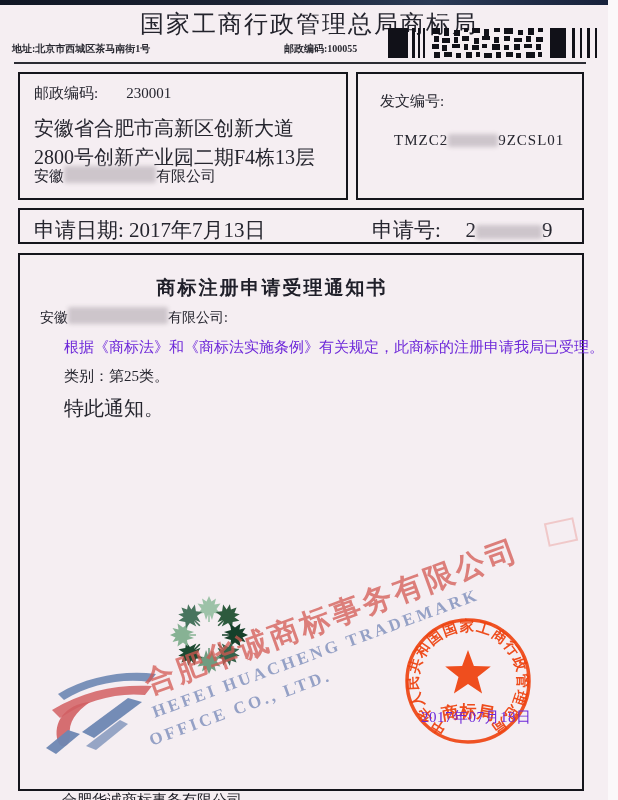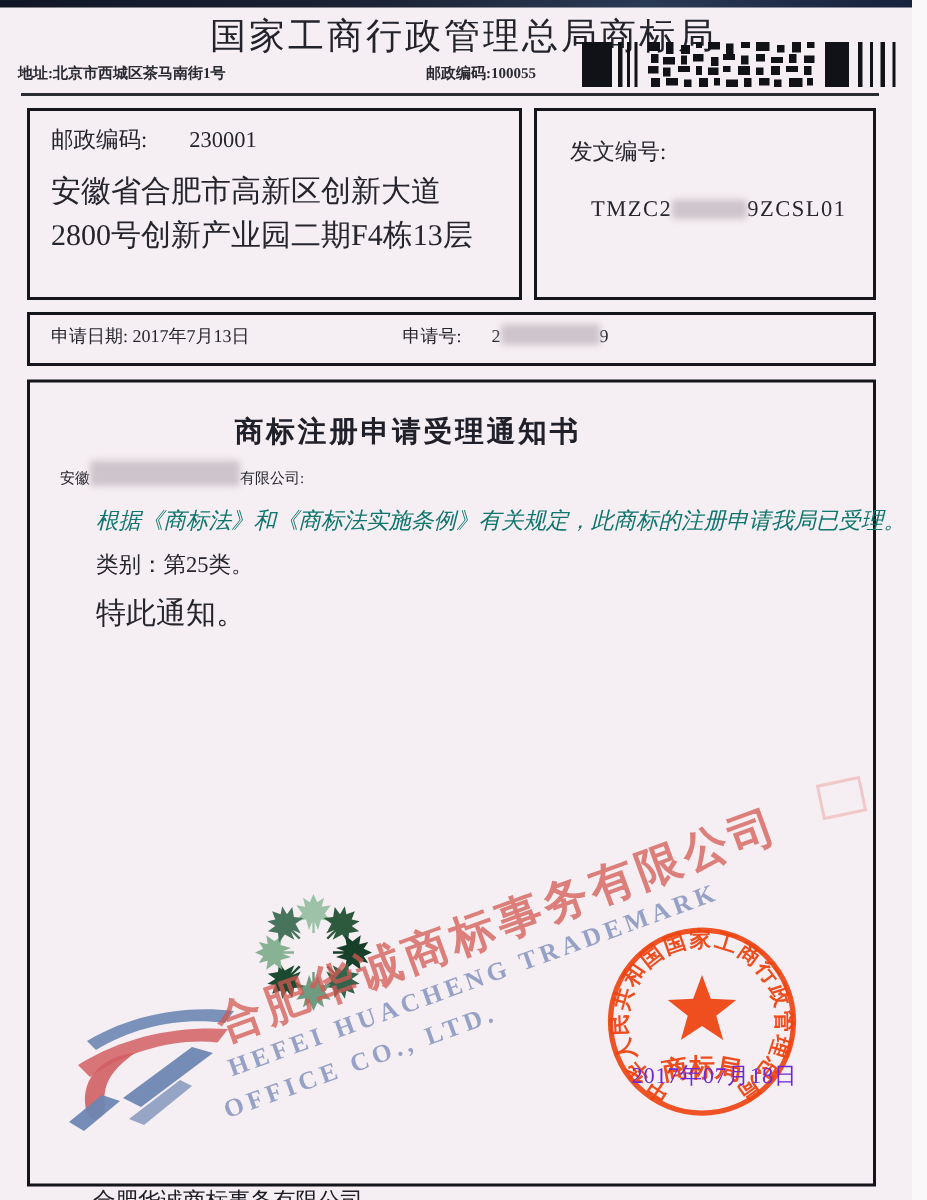--- a/index.html
+++ b/index.html
@@ -23,27 +23,27 @@
   .recipient-box{left:18px;top:72px;width:326px;height:124px;}
   .docnum-box{left:356px;top:72px;width:224px;height:124px;}
   .app-box{left:18px;top:208px;width:562px;height:32px;}
   .main-box{left:18px;top:253px;width:562px;height:534px;}
   .recipient-box .line1{position:absolute;left:14px;top:10px;font-size:15px;}
   .recipient-box .line1 .val{margin-left:28px;}
   .recipient-box .addr{position:absolute;left:14px;top:40px;width:298px;font-size:20px;line-height:1.45;}
   .recipient-box .company{position:absolute;left:14px;top:92px;font-size:15px;}
   .docnum-box .label{position:absolute;left:22px;top:18px;font-size:15px;}
   .docnum-box .num{position:absolute;left:36px;top:58px;font-size:15px;letter-spacing:1px;}
-  .app-box .row{position:absolute;left:14px;top:6px;font-size:12px;white-space:nowrap;}
+  .app-box .row{position:absolute;left:14px;top:6px;font-size:21px;white-space:nowrap;}
   .app-box .gap{display:inline-block;width:96px;}
   .app-box .gap2{display:inline-block;width:14px;}
   .notice-title{position:absolute;left:0;top:20px;width:504px;text-align:center;
     font-size:19px;font-weight:bold;letter-spacing:2px;color:#20202a;}
-  .addressee{position:absolute;left:20px;top:52px;font-size:10px;font-family:Liberation Serif, serif;}
-  .body-line{position:absolute;left:44px;top:83px;font-size:15px;white-space:nowrap;color:#0f766e;font-style:italic;}
+  .addressee{position:absolute;left:20px;top:52px;font-size:14px;font-family:Liberation Serif, serif;}
+  .body-line{position:absolute;left:44px;top:83px;font-size:15px;white-space:nowrap;color:#6d28d9;}
   .cat-line{position:absolute;left:44px;top:112px;font-size:15px;}
   .close-line{position:absolute;left:44px;top:140px;font-size:20px;}
   .redact{display:inline-block;background:#cdc5cb;filter:blur(2px);border-radius:2px;vertical-align:-2px;}
   .r-company{width:92px;height:17px;}
   .r-company2{width:100px;height:17px;}
   .r-appnum{width:66px;height:14px;}
   .r-docnum{width:50px;height:13px;}
   .wm-cn{position:absolute;left:146px;top:664px;transform:rotate(-20deg);transform-origin:left center;
     font-size:30px;letter-spacing:3px;color:rgba(211,88,82,0.75);white-space:nowrap;font-weight:bold;z-index:3;}
   .wm-en1{position:absolute;left:153px;top:703px;transform:rotate(-20deg);transform-origin:left center;
@@ -131,20 +131,23 @@
     </g>
   </svg>
 
   <div class="rule"></div>
 
   <div class="box recipient-box">
     <div class="line1">
       <span>邮政编码:</span><span class="val">230001</span>
     </div>
     <div class="addr">安徽省合肥市高新区创新大道2800号创新产业园二期F4栋13层</div>
+    <div class="company">
+      <span>安徽</span><span class="redact r-company"></span><span>有限公司</span>
+    </div>
   </div>
 
   <div class="box docnum-box">
     <div class="label">发文编号:</div>
     <div class="num">
       <span>TMZC2</span><span class="redact r-docnum"></span><span>9ZCSL01</span>
     </div>
   </div>
 
   <div class="box app-box">

